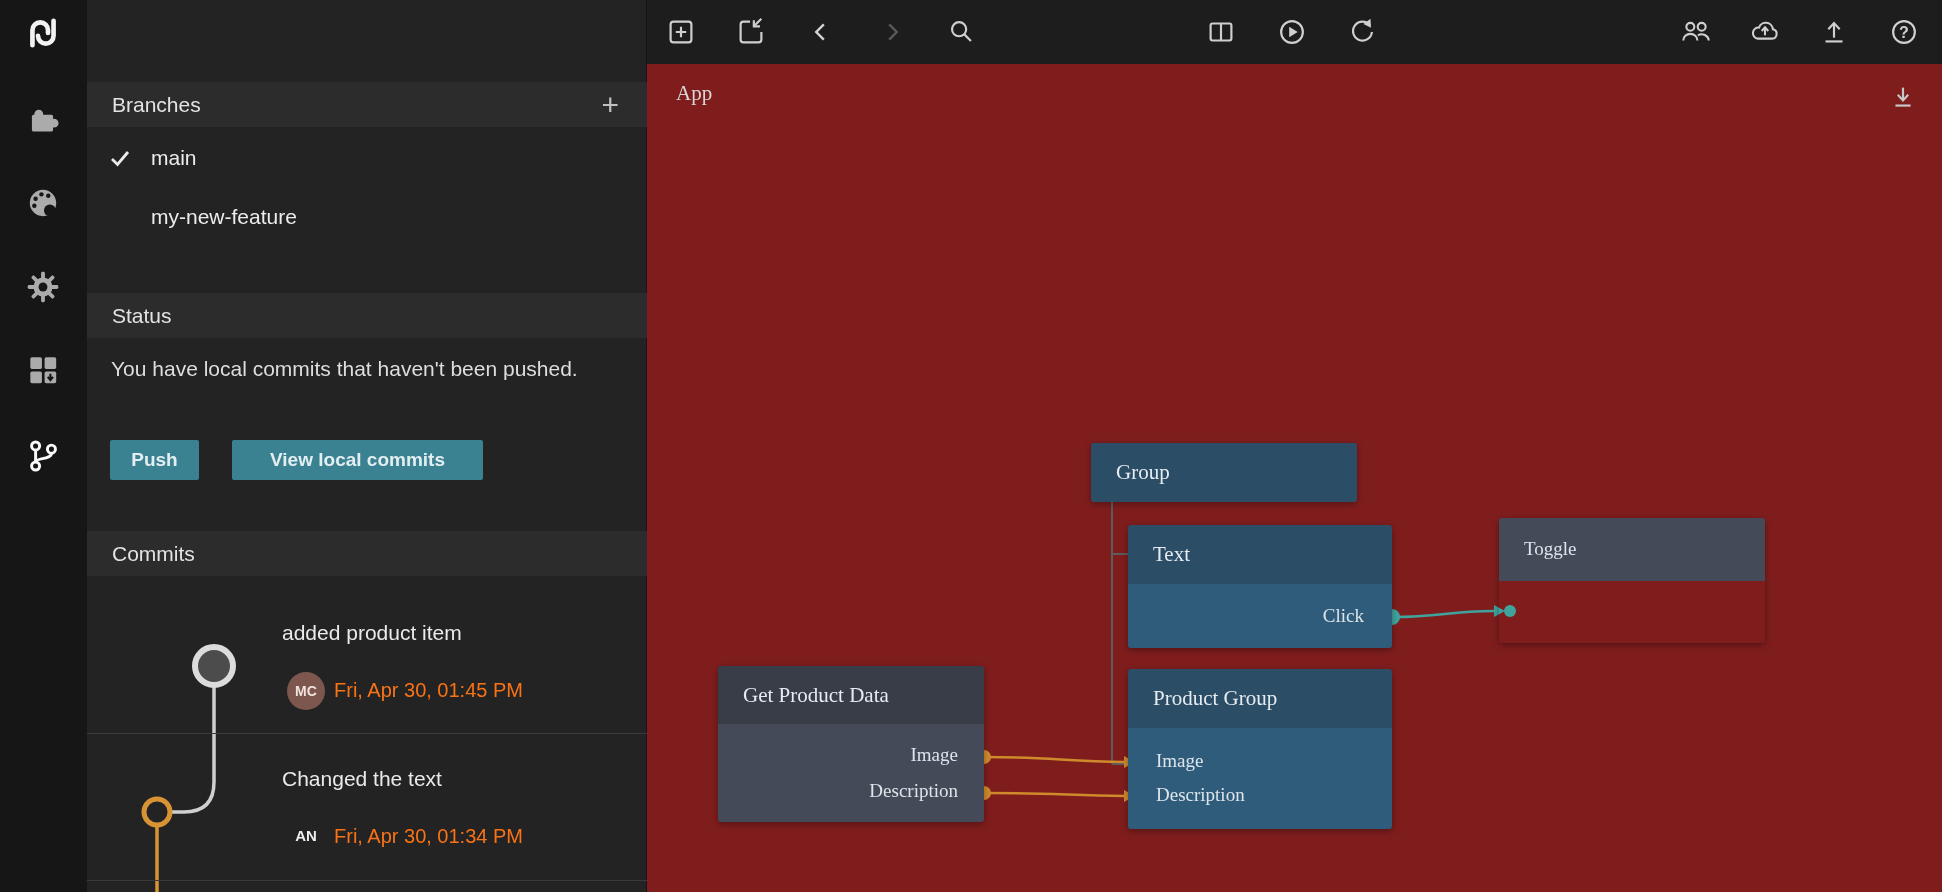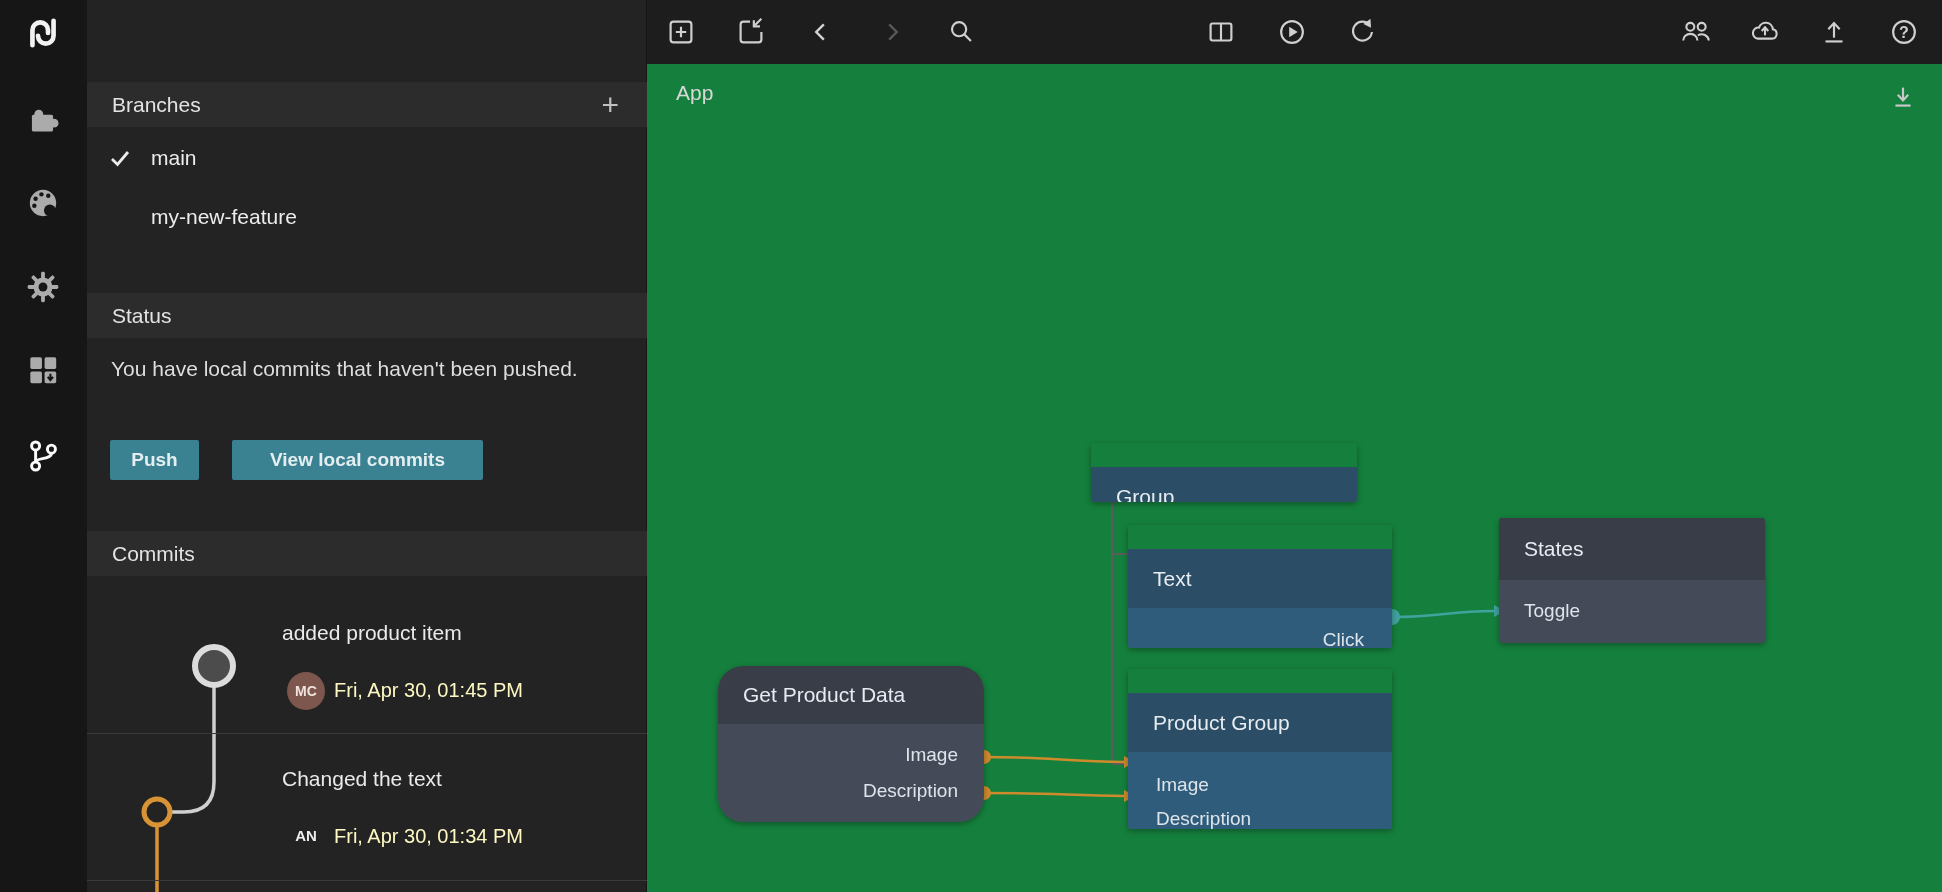--- a/index.html
+++ b/index.html
@@ -23,45 +23,45 @@
   .branch-row .check { position:absolute; left:21px; top:10px; width:24px; height:24px; }
   .branch-label { position:absolute; left:64px; top:0; line-height:44px; font-size:21px; color:#ececec; }
   .status-msg { position:absolute; left:24px; top:352px; width:480px; font-size:21px;
                 line-height:33px; color:#dedede; }
   .btn { position:absolute; top:440px; height:40px; border:none; border-radius:2px;
          background:#3a8191; color:#e3eef0; font-weight:bold; font-size:19px;
          font-family:inherit; cursor:pointer; }
   #push-btn { left:23px; width:89px; }
   #view-btn { left:145px; width:251px; }
   .commit-title { position:absolute; left:195px; font-size:21px; color:#eaeaea; }
-  .commit-time { position:absolute; left:247px; font-size:20px; color:#fef9c3; line-height:24px; }
+  .commit-time { position:absolute; left:247px; font-size:20px; color:#f97316; line-height:24px; }
   .avatar { position:absolute; left:200px; top:672px; width:38px; height:38px; border-radius:50%;
             background:#7d574e; color:#f0e3df; font-size:14px; font-weight:bold;
             display:flex; align-items:center; justify-content:center; }
   .initials-plain { position:absolute; left:205px; top:824px; width:28px; text-align:center;
                     font-size:15px; font-weight:bold; color:#eeeeee; line-height:24px; }
   .sep { position:absolute; left:0; width:560px; height:1px; background:#3a3a3a; }
   .commit-graph { position:absolute; left:0; top:0; pointer-events:none; }
 
   
   .toolbar { position:absolute; left:647px; top:0; width:1295px; height:64px; background:#1d1d1d; }
   .tb-icon { position:absolute; top:14px; width:36px; height:36px; display:flex;
              align-items:center; justify-content:center; cursor:pointer; }
 
   
-  .canvas { position:absolute; left:647px; top:64px; width:1295px; height:828px; background:#15803d; }
+  .canvas { position:absolute; left:647px; top:64px; width:1295px; height:828px; background:#7f1d1d;font-family:Liberation Serif, serif; }
   .canvas-tab { position:absolute; left:29px; top:17px; font-size:21px; color:#d8d8d8; cursor:pointer; }
   .dl-icon { position:absolute; left:1239px; top:17px; width:34px; height:34px; cursor:pointer; }
   .wires { position:absolute; left:0; top:0; pointer-events:none; }
 
   .node { position:absolute; border-radius:3px; overflow:hidden;
           box-shadow:0 2px 6px rgba(0,0,0,.35); cursor:pointer; }
   .node-header { padding-left:25px; display:flex; align-items:center;
                  font-size:21px; color:#e6ecf1; }
-  .node.visual .node-header { background:#2b4d66;margin-top:24px; }
+  .node.visual .node-header { background:#2b4d66; }
   .node.visual .node-body  { background:#305c7b; }
   .node.logic  .node-header { background:#383d48; }
   .node.logic  .node-body  { background:#444a57; }
   .node-body { position:relative; width:100%; }
   .port-label { position:absolute; font-size:19px; color:#dde5eb; line-height:24px; }
 </style>
 </head>
 <body>
 
 <div id="app">
@@ -298,27 +298,26 @@
     </div>
 
     <div class="node visual" style="left:481px; top:461px; width:264px; height:123px;">
       <div class="node-header" style="height:59px">Text</div>
       <div class="node-body" style="height:64px">
         <div class="port-label" style="right:28px; top:20px;margin-left:8px;">Click</div>
       </div>
     </div>
 
     <div class="node logic" style="left:852px; top:454px; width:266px; height:125px;">
-      <div class="node-header" style="height:62px">States</div>
       <div class="node-body" style="height:63px">
         <div class="port-label" style="left:25px; top:19px;">Toggle</div>
       </div>
     </div>
 
-    <div class="node logic" style="left:71px; top:602px; width:266px; height:156px;border-radius:25px;">
+    <div class="node logic" style="left:71px; top:602px; width:266px; height:156px;">
       <div class="node-header" style="height:58px">Get Product Data</div>
       <div class="node-body" style="height:98px">
         <div class="port-label" style="right:26px; top:19px;">Image</div>
         <div class="port-label" style="right:26px; top:55px;">Description</div>
       </div>
     </div>
 
     <div class="node visual" style="left:481px; top:605px; width:264px; height:160px;">
       <div class="node-header" style="height:59px">Product Group</div>
       <div class="node-body" style="height:101px">

